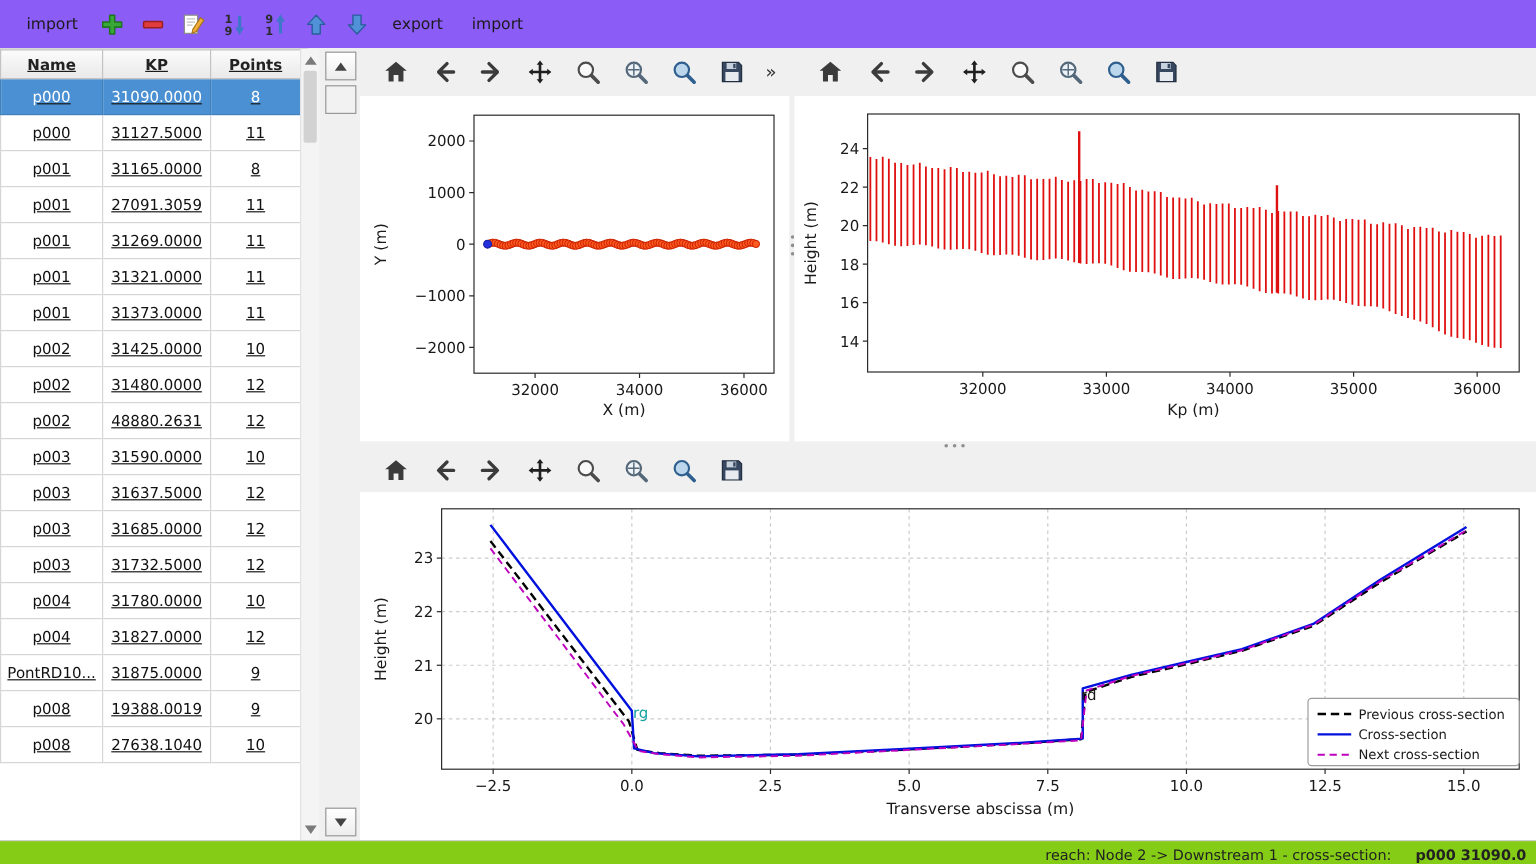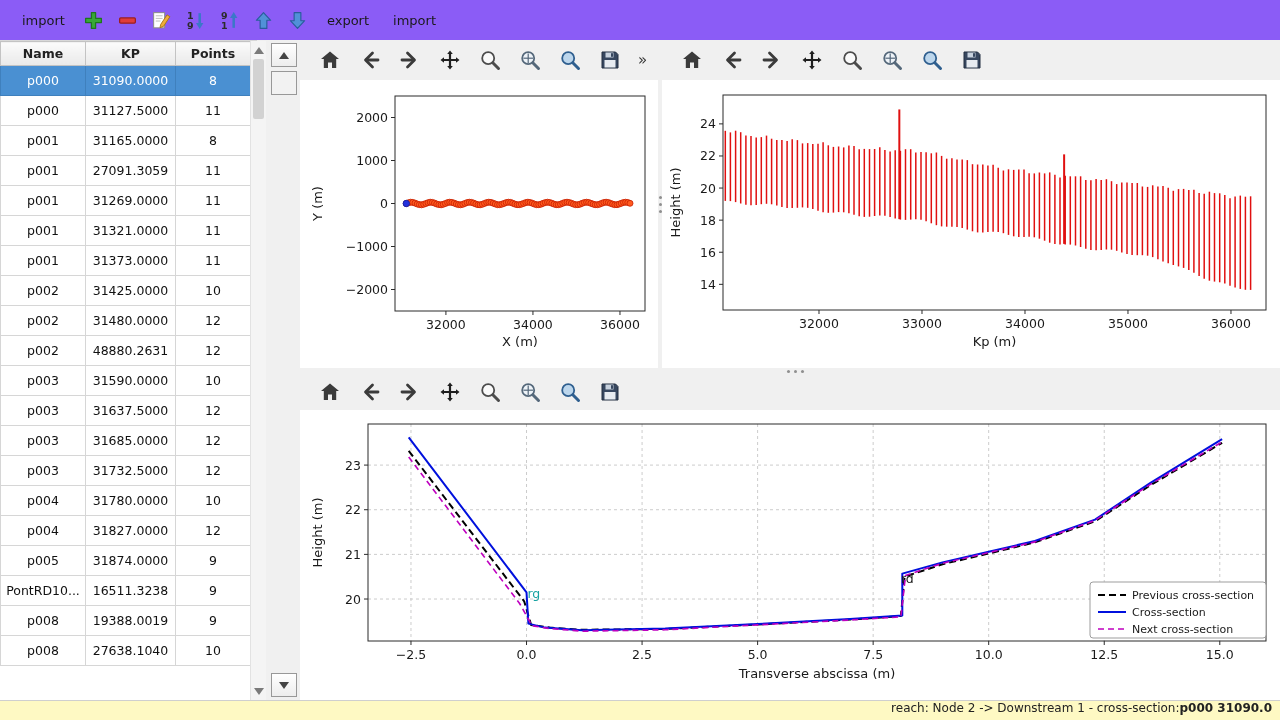--- a/index.html
+++ b/index.html
@@ -11,21 +11,21 @@
   #top-toolbar{position:absolute;left:0;top:0;width:1280px;height:40px;display:flex;
     align-items:center;padding-left:12px;gap:4px;background:#8b5cf6;}
   .txt-btn{border:1px solid transparent;background:transparent;font:inherit;font-size:13px;
     color:#1a1a1a;padding:5px 9px;cursor:default;}
   .icon-btn{width:30px;height:30px;border:1px solid transparent;background:transparent;
     display:flex;align-items:center;justify-content:center;padding:0;}
   .icon-btn svg{width:21px;height:21px;display:block;}
 
   
   #left-panel{position:absolute;left:0;top:40px;width:257px;height:660px;background:#ffffff;
-    border-top:1px solid #d8d8d8;}
+    border-top:1px solid #d8d8d8;text-decoration:underline;}
   #cs-table{border-collapse:collapse;table-layout:fixed;width:250px;}
   #cs-table th{height:24px;background:linear-gradient(#fbfbfb,#e9e9e9);border:1px solid #c3c3c3;
     font-size:12.5px;font-weight:700;color:#222;}
   #cs-table td{height:30px;border:1px solid #d6d6d6;font-size:12.5px;text-align:center;color:#111;
     background:#fff;overflow:hidden;white-space:nowrap;}
   #cs-table tr.selected td{background:#4a90d2;color:#fff;border-color:#3f80bd;}
 
   #table-scrollbar{position:absolute;left:250px;top:0;width:16px;height:660px;background:#f4f4f4;
     border-left:1px solid #e2e2e2;}
   .mini-arrow{position:absolute;left:3px;width:0;height:0;border-left:5px solid transparent;
@@ -64,24 +64,24 @@
   .vsplit{position:absolute;left:658px;top:40px;width:4px;height:328px;background:#f0f0f0;
     display:flex;align-items:center;justify-content:center;}
   .dots-v{width:3px;height:3px;border-radius:50%;background:#8f8f8f;
     box-shadow:0 -7px 0 #8f8f8f,0 7px 0 #8f8f8f;}
   .hsplit{position:absolute;left:300px;top:368px;width:980px;height:6px;background:#f0f0f0;
     display:flex;align-items:center;}
   .dots-h{width:3px;height:3px;border-radius:50%;background:#8f8f8f;
     box-shadow:-7px 0 0 #8f8f8f,7px 0 0 #8f8f8f;margin-left:494px;}
 
   
-  #status-bar{position:absolute;left:0;top:700px;width:1280px;height:20px;background:#fef9c3;
-    border-top:1px solid #cfcfcf;display:flex;align-items:flex-start;justify-content:flex-end;
+  #status-bar{position:absolute;left:0;top:700px;width:1280px;height:20px;background:#84cc16;
+    border-top:1px solid #cfcfcf;display:flex;align-items:flex-end;justify-content:flex-end;
     padding-right:8px;font-size:12px;color:#222;}
-  #status-bar b{margin-left:0;font-weight:700;}
+  #status-bar b{margin-left:20px;font-weight:700;}
 </style>
 </head>
 <body>
 
 <div id="app">
 
   <div id="top-toolbar">
       <button class="txt-btn">import</button>
       <button class="icon-btn">
         <svg viewBox="0 0 20 20">
@@ -221,27 +221,22 @@
             <td>p004</td>
             <td>31780.0000</td>
             <td>10</td>
           </tr>
           <tr>
             <td>p004</td>
             <td>31827.0000</td>
             <td>12</td>
           </tr>
           <tr>
-            <td>p005</td>
-            <td>31874.0000</td>
-            <td>9</td>
-          </tr>
-          <tr>
             <td>PontRD10...</td>
-            <td>16511.3238</td>
+            <td>31875.0000</td>
             <td>9</td>
           </tr>
           <tr>
             <td>p008</td>
             <td>19388.0019</td>
             <td>9</td>
           </tr>
           <tr>
             <td>p008</td>
             <td>27638.1040</td>

